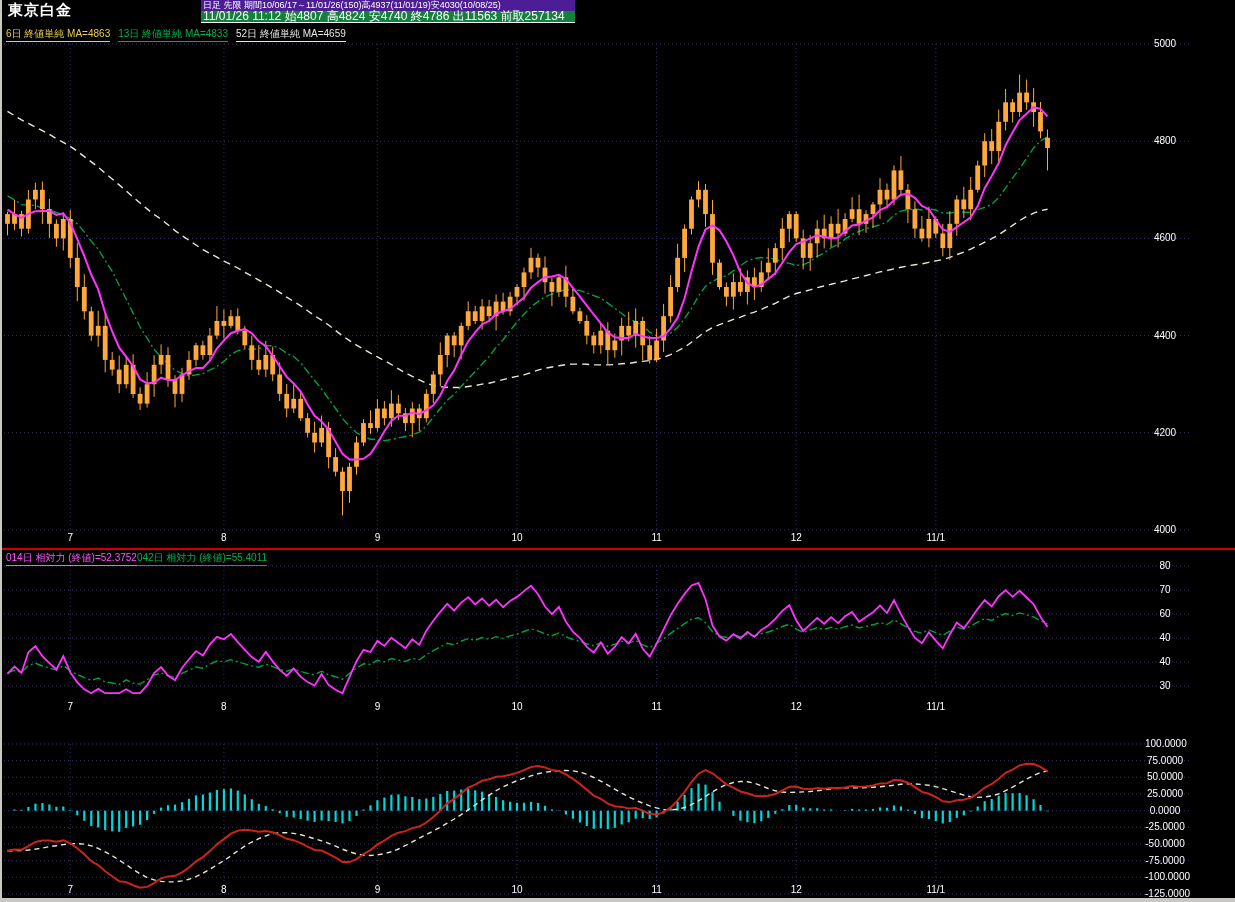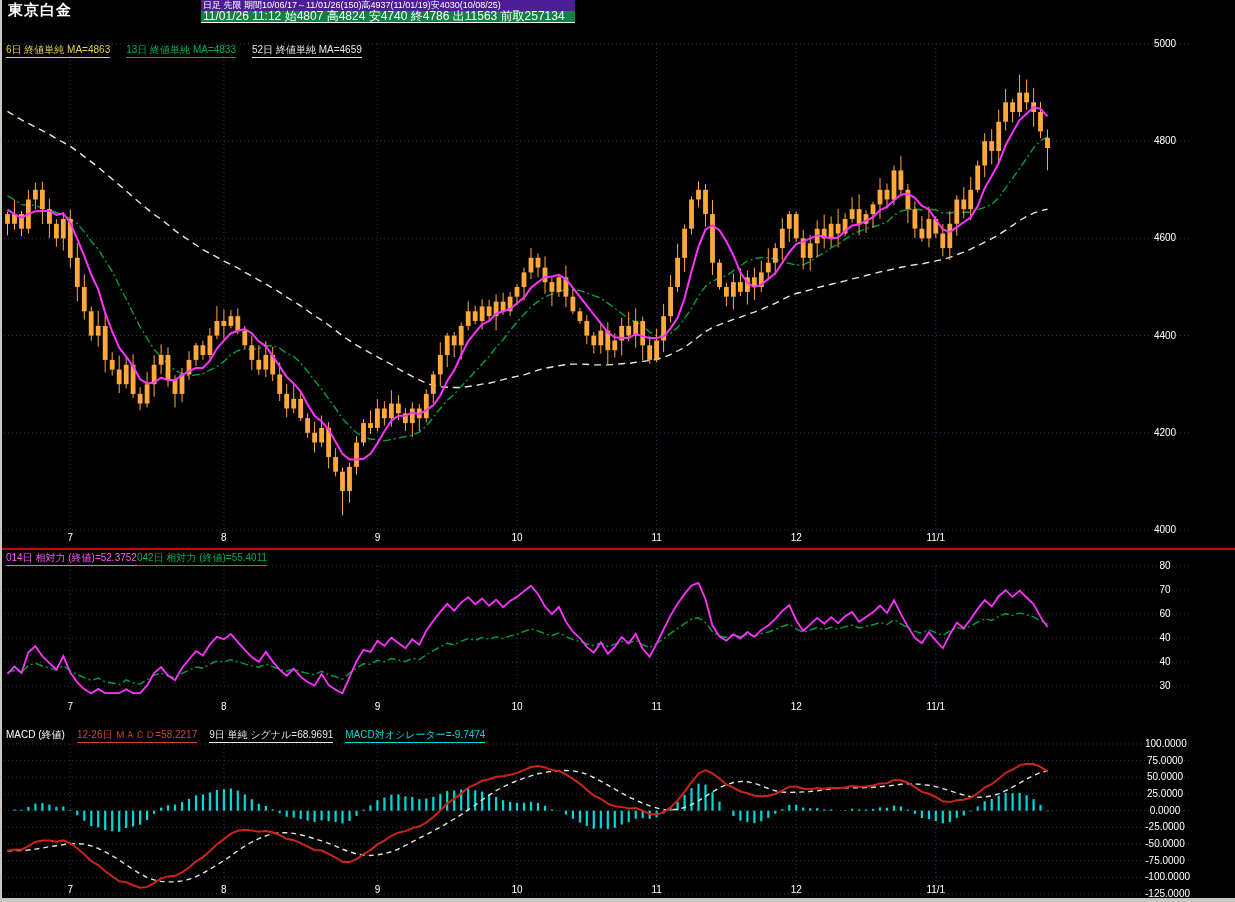--- a/index.html
+++ b/index.html
@@ -5,21 +5,21 @@
   html,body{margin:0;padding:0;background:#000;}
   body{width:1235px;height:902px;overflow:hidden;position:relative;
        font-family:"Liberation Sans","DejaVu Sans",sans-serif;}
   #app{position:absolute;left:0;top:0;width:1235px;height:902px;background:#000;}
   .edge-left{position:absolute;left:0;top:0;width:2px;height:902px;background:#c8c8c0;z-index:9;}
   .edge-bottom{position:absolute;left:0;top:898px;width:1235px;height:4px;background:#c8c8c0;z-index:9;}
   .title{position:absolute;left:8px;top:1px;color:#ffffff;font-size:15px;font-weight:bold;letter-spacing:1px;white-space:nowrap;z-index:4;}
   .hinfo{position:absolute;left:201px;top:0;width:374px;border-bottom:1px solid #ffffff;z-index:4;}
   .hinfo1{color:#ffffff;font-size:9px;line-height:11px;height:11px;white-space:nowrap;padding-left:2px;}
   .hinfo2{color:#ffffff;font-size:12px;line-height:11px;height:11px;white-space:nowrap;background:#15803d;padding-left:2px;}
-  .ma-legend{position:absolute;left:6px;top:43px;font-size:10px;display:flex;gap:16px;white-space:nowrap;z-index:4;}
+  .ma-legend{position:absolute;left:6px;top:27px;font-size:10px;display:flex;gap:8px;white-space:nowrap;z-index:4;}
   .rsi-legend{position:absolute;left:6px;top:551px;font-size:10px;display:flex;white-space:nowrap;z-index:4;}
   .macd-legend{position:absolute;left:6px;top:728px;font-size:10px;display:flex;gap:12px;white-space:nowrap;color:#ffffff;z-index:4;}
   .legend-item{border-bottom:1px solid currentColor;cursor:pointer;}
   .sep{position:absolute;left:0;top:548px;width:1235px;height:2px;background:#d40000;z-index:3;}
   #chart-root{position:absolute;left:0;top:0;width:1193px;height:898px;z-index:1;}
   .ylab{position:absolute;left:1145px;width:40px;text-align:center;color:#ffffff;font-size:10px;line-height:12px;z-index:4;}
   .xlab{position:absolute;width:34px;text-align:center;color:#ffffff;font-size:10px;line-height:12px;z-index:4;}
 </style>
 </head>
 <body>
@@ -543,26 +543,20 @@
       </svg>
   </div>
 
   <div class="sep"></div>
 
   <div class="rsi-legend">
     <span class="legend-item" style="color: rgb(255, 85, 255);">014日 相対力 (終値)=52.3752</span>
     <span class="legend-item" style="color: rgb(0, 176, 80);">042日 相対力 (終値)=55.4011</span>
   </div>
 
-  <div class="macd-legend">
-    <span>MACD (終値)</span>
-    <span class="legend-item" style="color: rgb(208, 69, 48);">12-26日 ＭＡＣＤ=58.2217</span>
-    <span class="legend-item" style="color: rgb(232, 232, 232);">9日 単純 シグナル=68.9691</span>
-    <span class="legend-item" style="color: rgb(0, 216, 216);">MACD対オシレーター=-9.7474</span>
-  </div>
 <div class="ylab" style="top: 38px;">5000</div>
     <div class="ylab" style="top: 135.2px;">4800</div>
     <div class="ylab" style="top: 232.4px;">4600</div>
     <div class="ylab" style="top: 329.6px;">4400</div>
     <div class="ylab" style="top: 426.8px;">4200</div>
     <div class="ylab" style="top: 524px;">4000</div>
     <div class="ylab" style="top: 560px;">80</div>
     <div class="ylab" style="top: 584px;">70</div>
     <div class="ylab" style="top: 608px;">60</div>
     <div class="ylab" style="top: 632px;">40</div>

